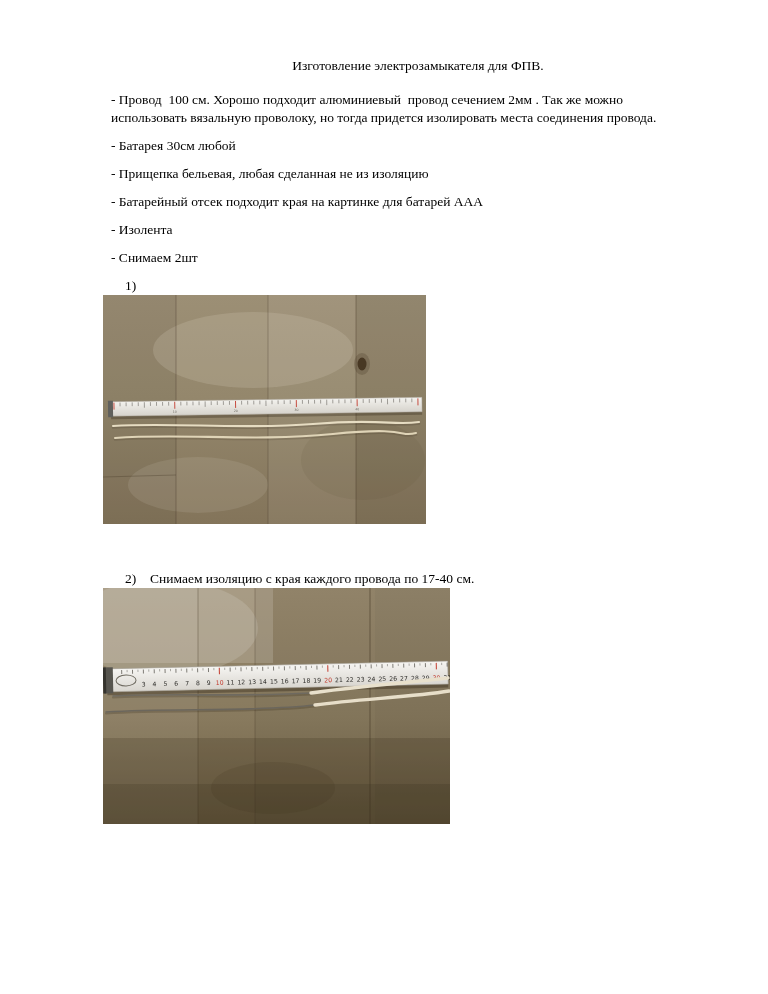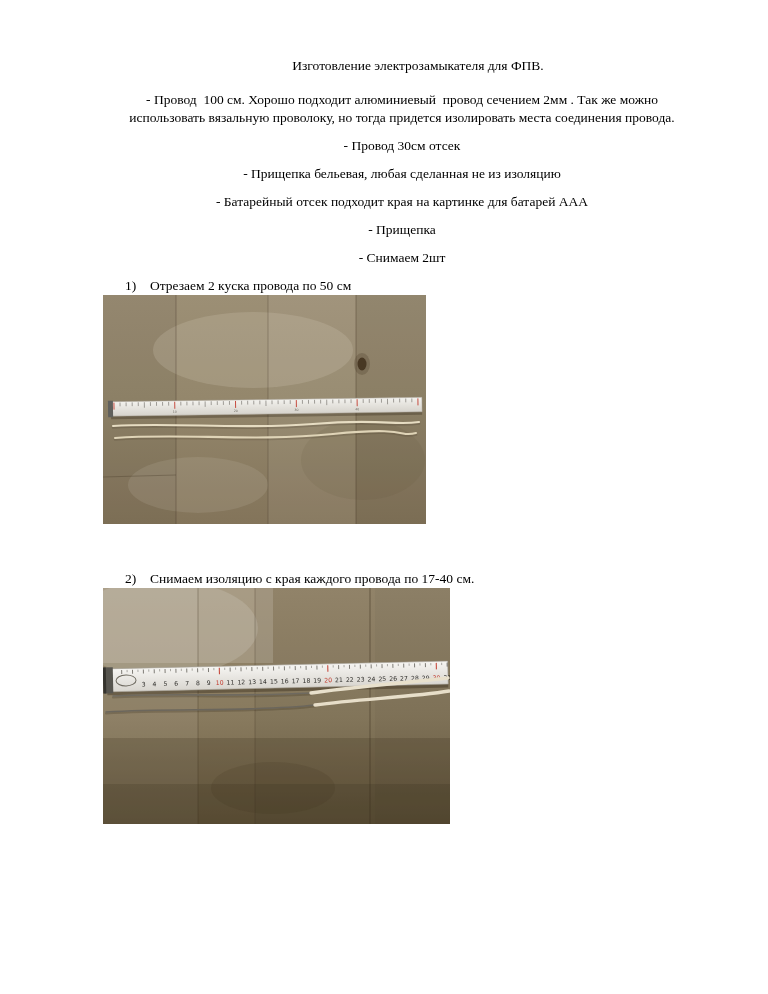--- a/index.html
+++ b/index.html
@@ -1,46 +1,45 @@
 <!DOCTYPE html>
 <html><head>
 <meta charset="utf-8">
 <style>
   html,body{margin:0;padding:0;background:#ffffff;}
   body{width:768px;height:994px;overflow:hidden;font-family:"Liberation Serif",serif;color:#000;}
   .page{width:768px;height:994px;box-sizing:border-box;padding:57px 85px 0 103px;background:#fff;}
   .doc-title{font-size:13.5px;line-height:18px;text-align:center;transform:translateX(25px);margin:0 0 16px 0;}
-  p.material{font-size:13.5px;line-height:18px;margin:0 0 10px 18px;white-space:pre-wrap;text-align:center;}
+  p.material{font-size:13.5px;line-height:18px;margin:0 0 10px 8px;white-space:pre-wrap;}
   .step{font-size:13.5px;line-height:18px;display:flex;margin:0 0 0 22px;}
   .step-num{width:25px;flex:none;}
   .step-2{margin-top:46px;}
   figure.photo{margin:0;padding:0;}
   .photo-1{margin:37px 0 0 7px;width:323px;height:229px;}
   .photo-2{margin:33px 0 0 5px;width:347px;height:236px;}
   figure.photo svg{display:block;width:100%;height:100%;}
 </style>
 </head>
 <body>
 
 <div class="page">
 
   <div class="doc-title">Изготовление электрозамыкателя для ФПВ.</div>
 
   <div>
     <p class="material">- Провод  100 см. Хорошо подходит алюминиевый  провод сечением 2мм . Так же можно использовать вязальную проволоку, но тогда придется изолировать места соединения провода.</p>
-    <p class="material">- Провод 30см отсек</p>
+    <p class="material">- Батарея 30см любой</p>
     <p class="material">- Прищепка бельевая, любая сделанная не из изоляцию</p>
     <p class="material">- Батарейный отсек подходит края на картинке для батарей ААА</p>
-    <p class="material">- Прищепка</p>
+    <p class="material">- Изолента</p>
     <p class="material">- Снимаем 2шт</p>
   </div>
 
   <div class="step">
     <span class="step-num">1)</span>
-    <span class="step-text">Отрезаем 2 куска провода по 50 см</span>
   </div>
 
   <figure class="photo photo-1">
     <svg viewBox="0 0 323 229">
       <defs>
         <linearGradient id="wd1" x1="0" y1="0" x2="0" y2="1">
           <stop offset="0" stop-color="#9c8f75"></stop>
             <stop offset="0.45" stop-color="#94876c"></stop>
             <stop offset="1" stop-color="#83745a"></stop>
         </linearGradient>

